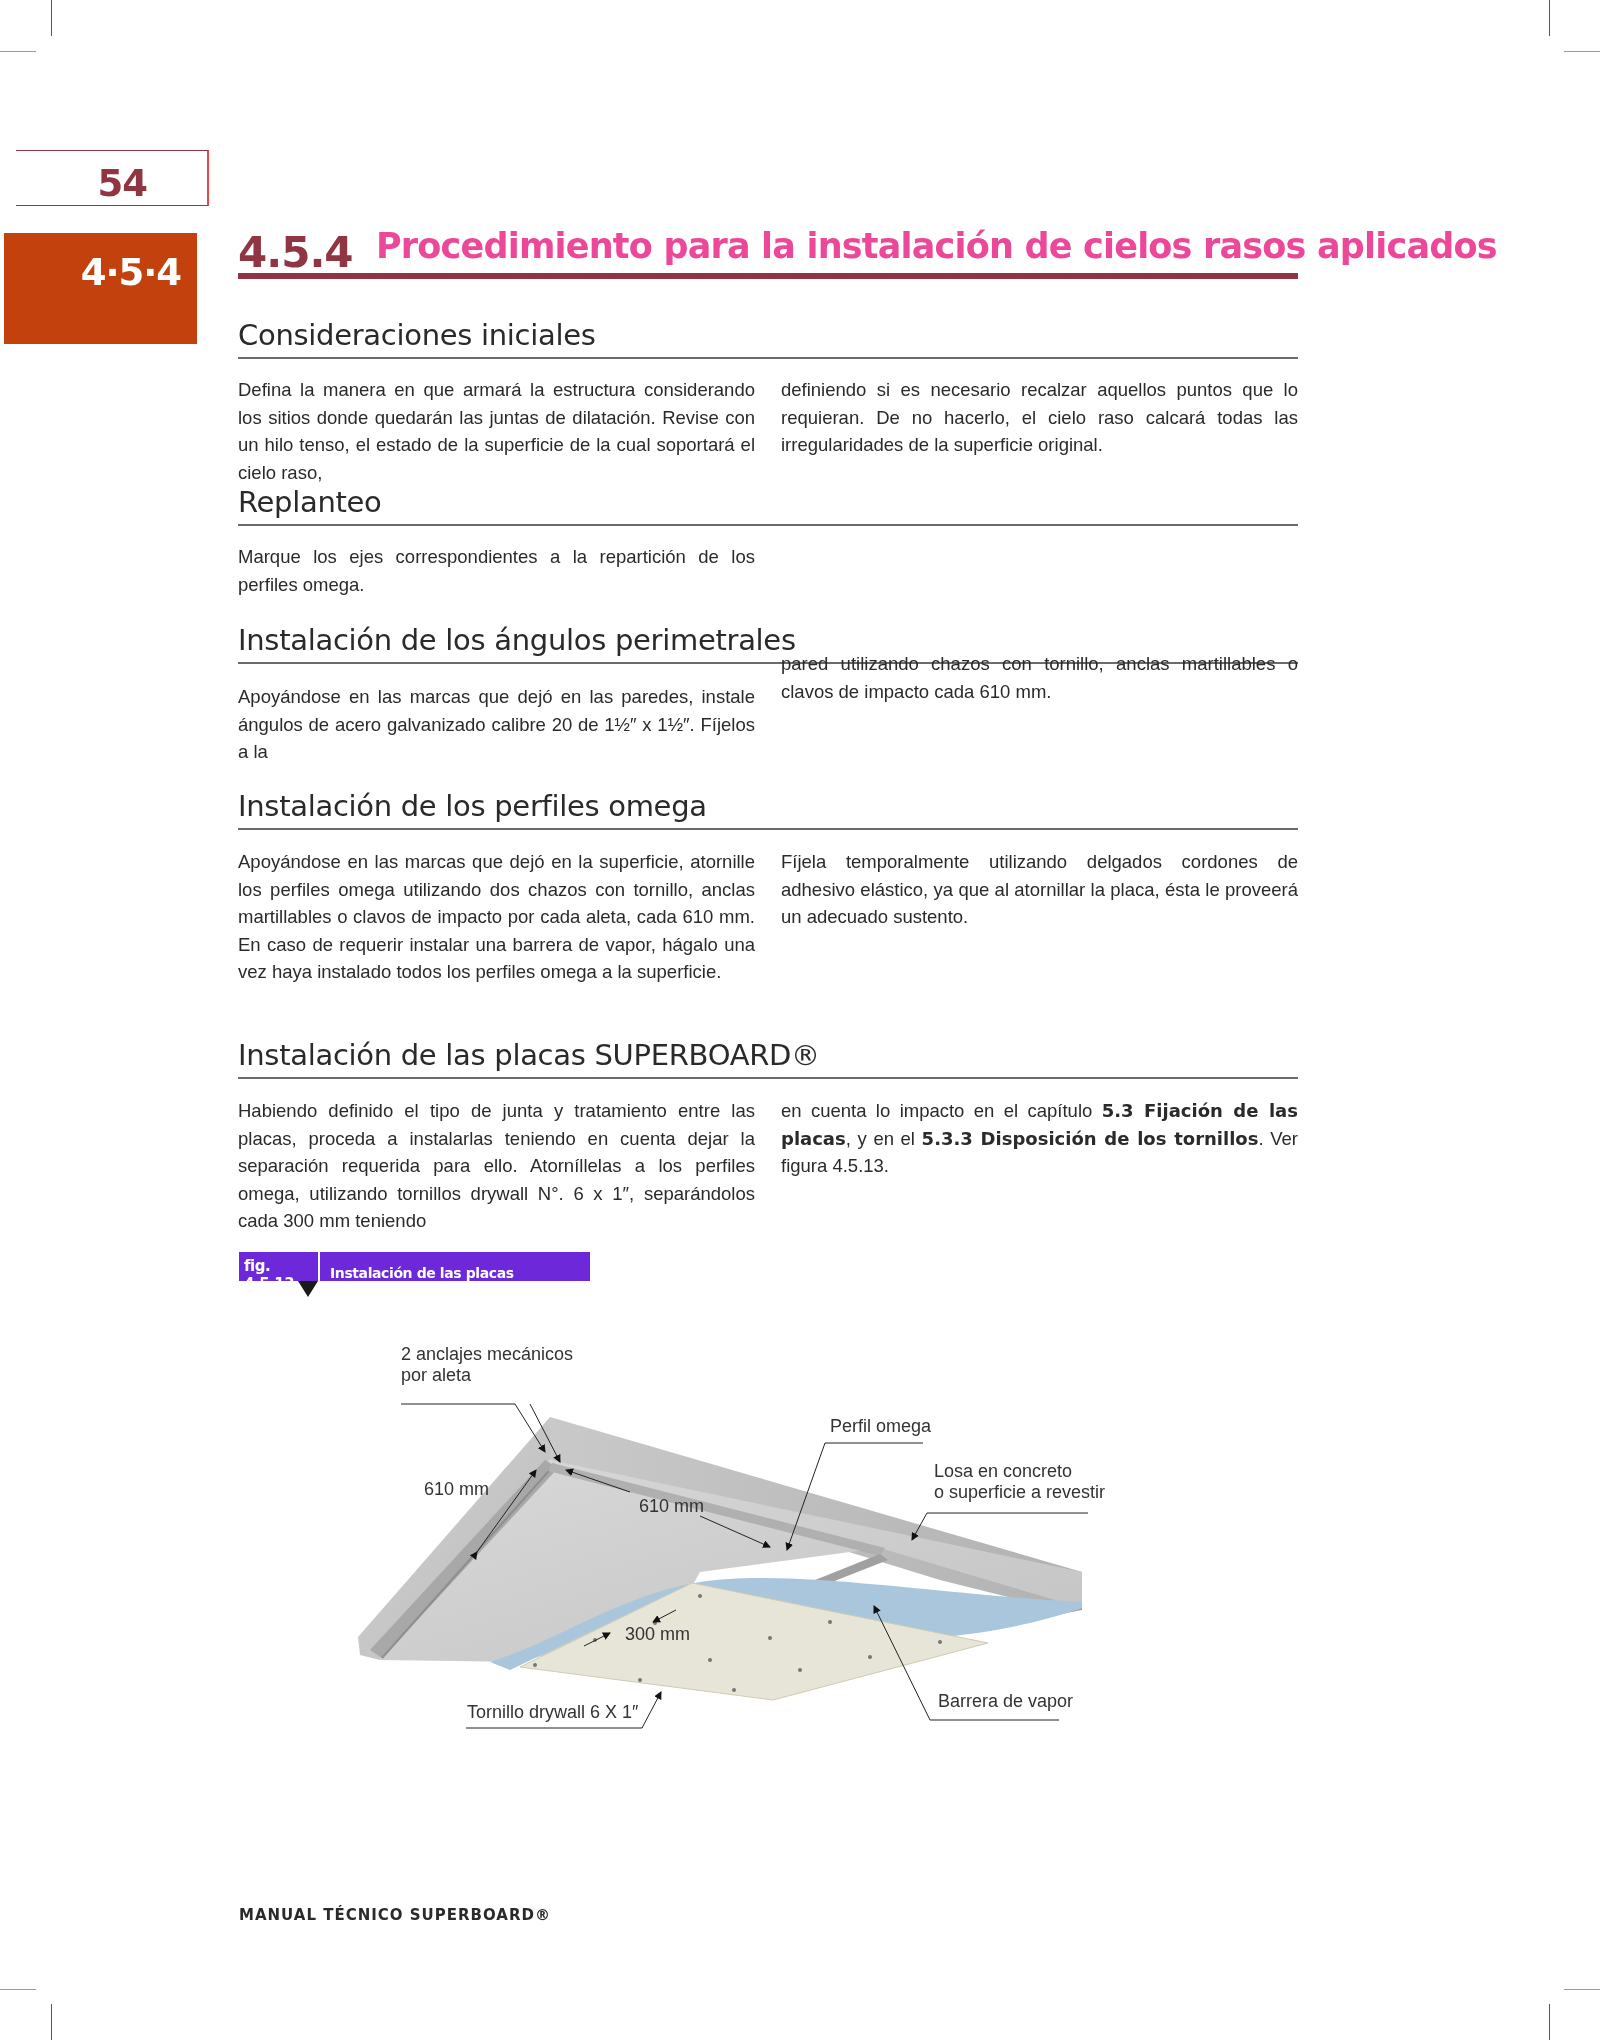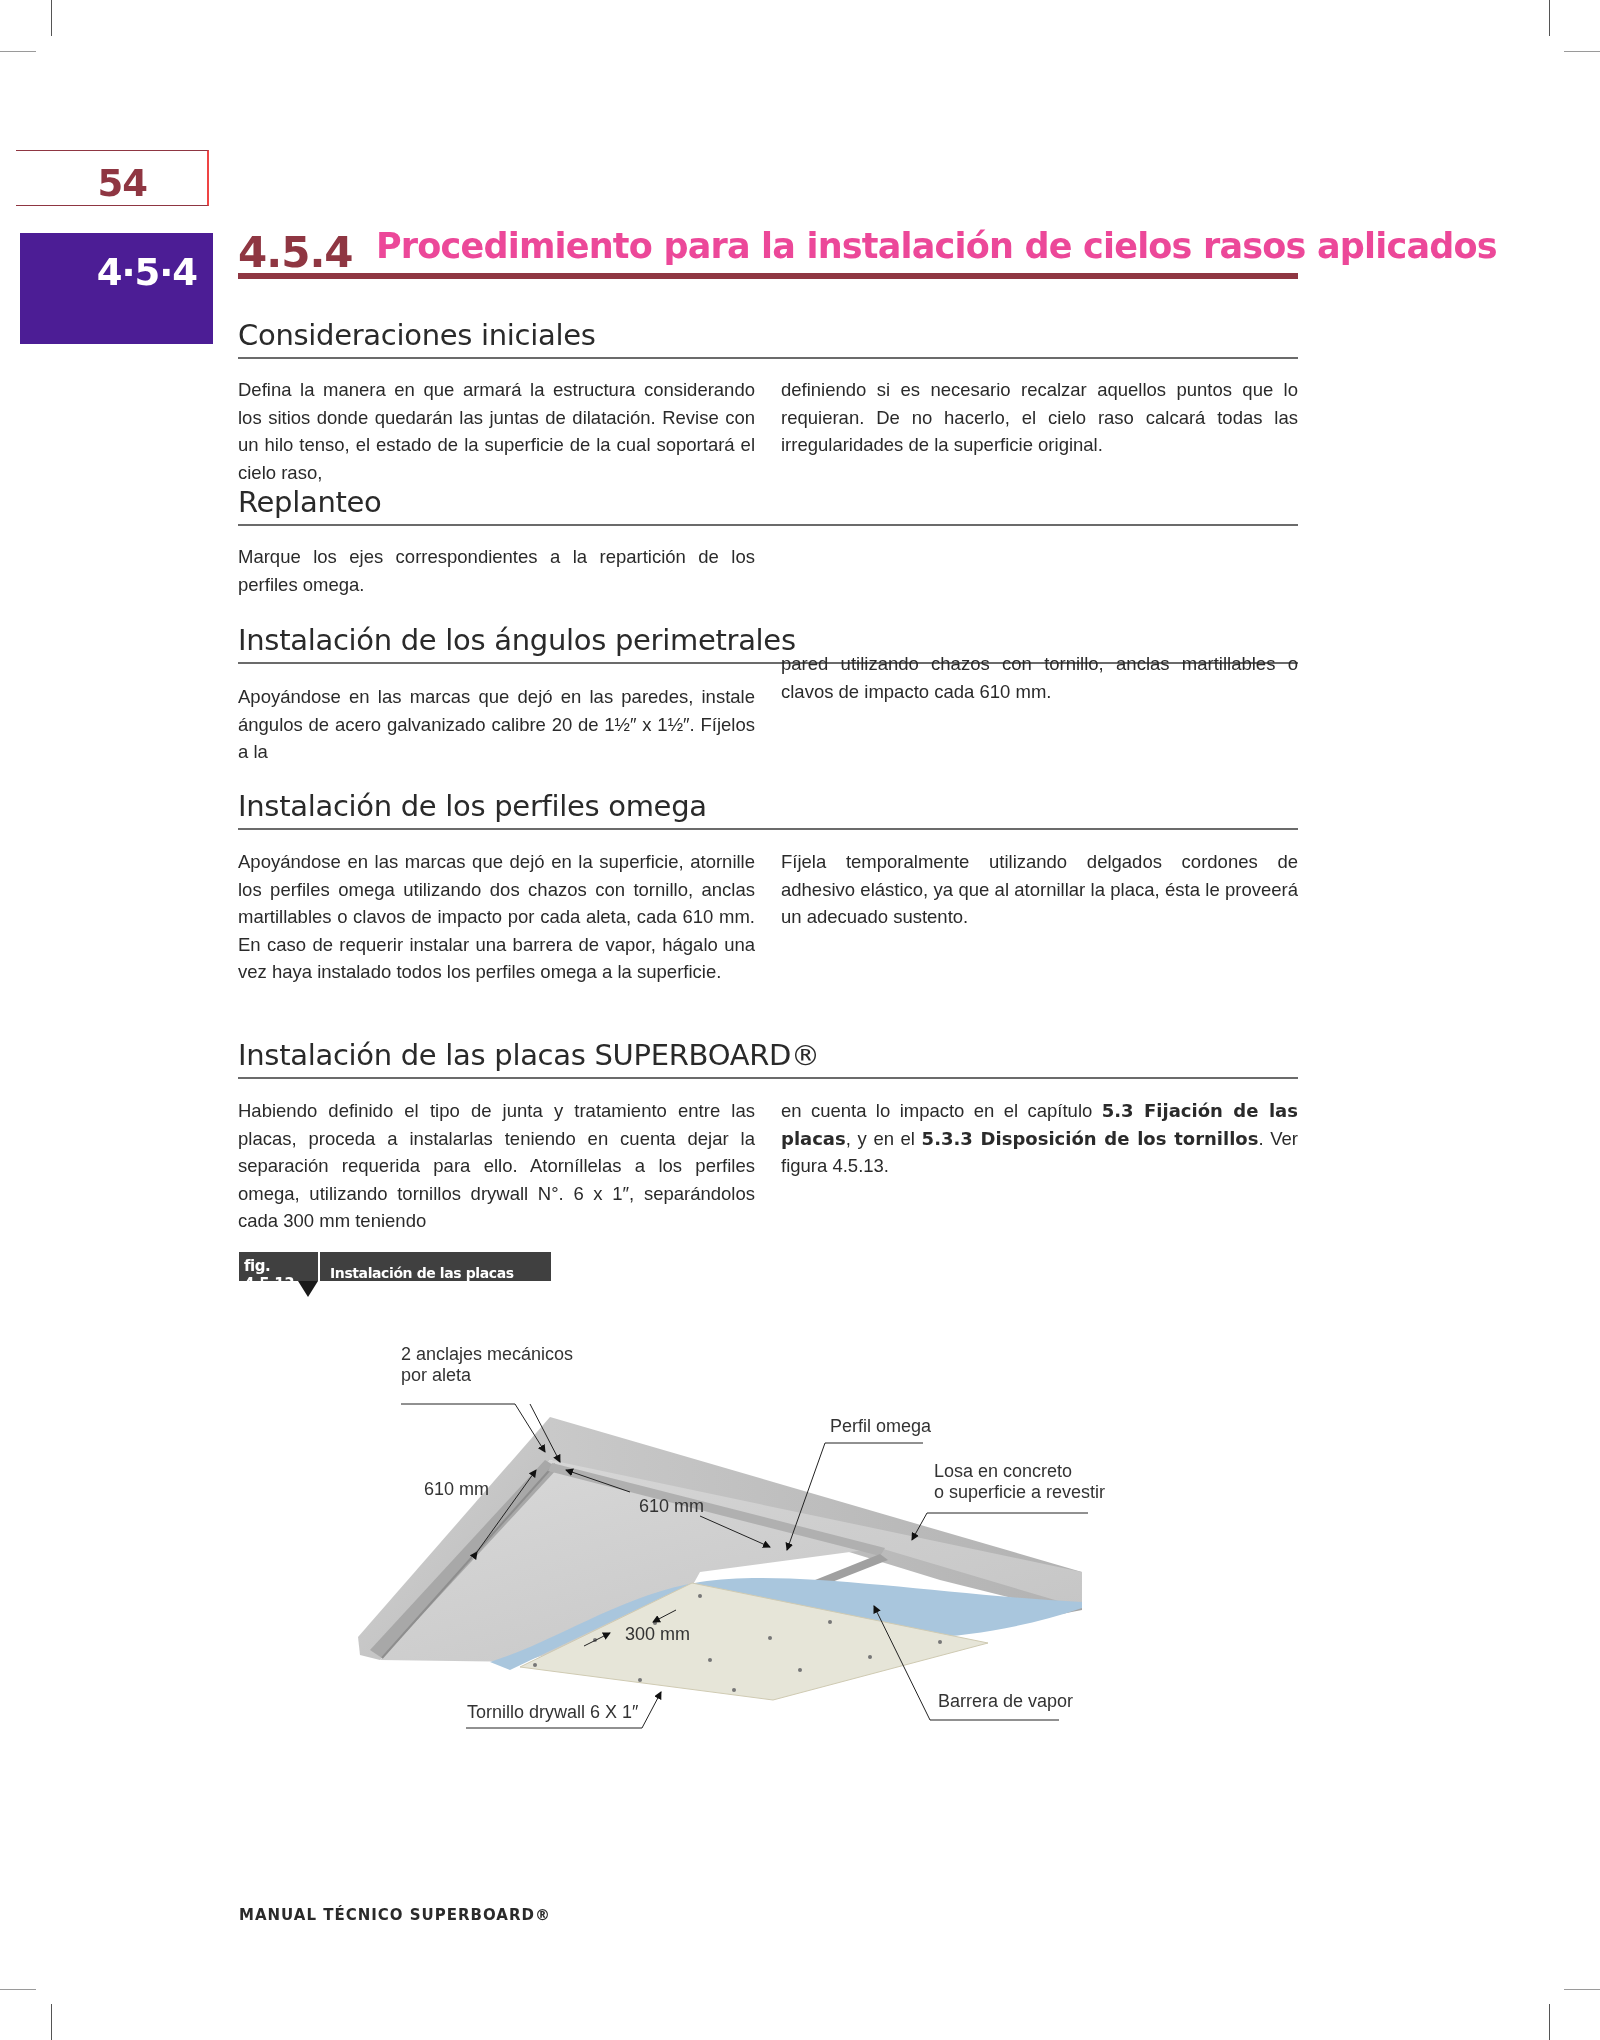--- a/index.html
+++ b/index.html
@@ -5,35 +5,35 @@
   * { margin:0; padding:0; box-sizing:border-box; }
   html, body { width:1600px; height:2040px; background:#ffffff; overflow:hidden; }
   body { position:relative; font-family:"Liberation Sans", sans-serif; color:#2a2a2a; }
   .abs { position:absolute; }
   .crop { position:absolute; background:#555; }
   .crop.v { width:1px; height:36px; }
   .crop.h { height:1px; width:36px; background:#9a9a9a; }
 
   .pagebox { left:16px; top:150px; width:193px; height:56px; border-top:1px solid #8f3642; border-right:2px solid #ef4444; border-bottom:1px solid #8f3642; }
   .pagebox span { position:absolute; right:60px; bottom:0px; font-size:37px; font-weight:bold; color:#8f3642; font-family:"DejaVu Sans", sans-serif; letter-spacing:-1px; }
-  .sectionbox { left:20px; top:233px; width:193px; height:111px; background:#4c1d95; }
+  .sectionbox { left:4px; top:233px; width:193px; height:111px; background:#c2410c; }
   .sectionbox span { position:absolute; right:16px; top:18px; font-size:37px; font-weight:bold; color:#ffffff; font-family:"DejaVu Sans", sans-serif; letter-spacing:-1px; }
 
   .title-num { left:238px; top:228px; font-size:42px; font-weight:bold; color:#8f3642; font-family:"DejaVu Sans", sans-serif; letter-spacing:-1px; }
   .title-text { left:376px; top:226px; font-size:35px; font-weight:bold; color:#ec4899; font-family:"DejaVu Sans", sans-serif; letter-spacing:-0.8px; white-space:nowrap; }
   .title-rule { left:238px; top:273px; width:1060px; height:6px; background:#8f3642; }
 
   .h2 { position:absolute; left:238px; width:1060px; font-size:29px; color:#2a2a2a; font-family:"DejaVu Sans", sans-serif; letter-spacing:-0.3px; border-bottom:2px solid #6b6b6b; padding-bottom:5px; white-space:nowrap; }
 
   .col { position:absolute; width:517px; font-size:18.5px; line-height:27.5px; color:#2a2a2a; font-family:"Liberation Sans", sans-serif; text-align:justify; }
   .col.l { left:238px; }
   .col.r { left:781px; }
   .col b { font-weight:bold; font-family:"DejaVu Sans", sans-serif; font-size:18px; }
 
-  .figcap { left:239px; top:1252px; height:29px; width:312px; background:#404040; }
+  .figcap { left:239px; top:1252px; height:29px; width:351px; background:#6d28d9; }
   .figcap .tag { position:absolute; left:0; top:0; width:78px; height:29px; color:#fff; font-size:15px; font-weight:bold; padding:5px 0 0 5px; font-family:"DejaVu Sans", sans-serif; letter-spacing:-0.5px; }
   .figcap .sep { position:absolute; left:79px; top:0; width:2px; height:29px; background:#ffffff; }
   .figcap .lbl { position:absolute; left:91px; top:8px; height:29px; color:#fff; font-size:14px; font-weight:bold; padding-top:5px; font-family:"DejaVu Sans", sans-serif; letter-spacing:-0.4px; white-space:nowrap;text-align:right; }
   .figcap .tri { position:absolute; left:59px; top:29px; width:0; height:0; border-left:10px solid transparent; border-right:10px solid transparent; border-top:16px solid #1a1a1a; }
 
   .fig { left:340px; top:1340px; width:790px; height:420px; }
   .fig text { font-family:"Liberation Sans", sans-serif; font-size:18px; fill:#333; }
 
   .footer { left:239px; top:1906px; font-size:15px; font-weight:bold; letter-spacing:1px; color:#2a2a2a; font-family:"DejaVu Sans", sans-serif; }
 </style>

